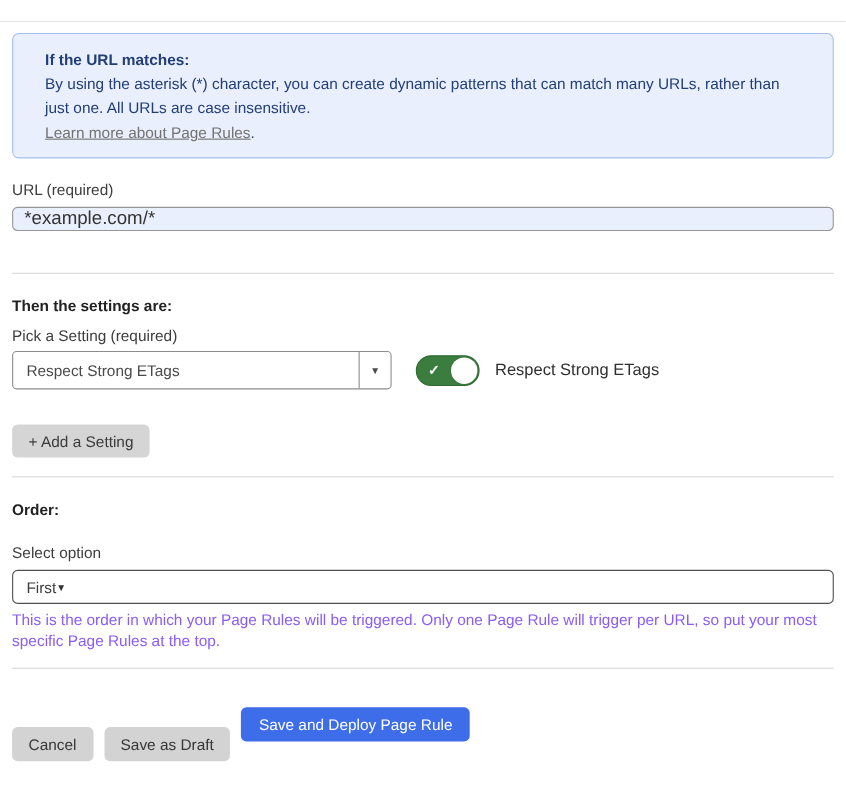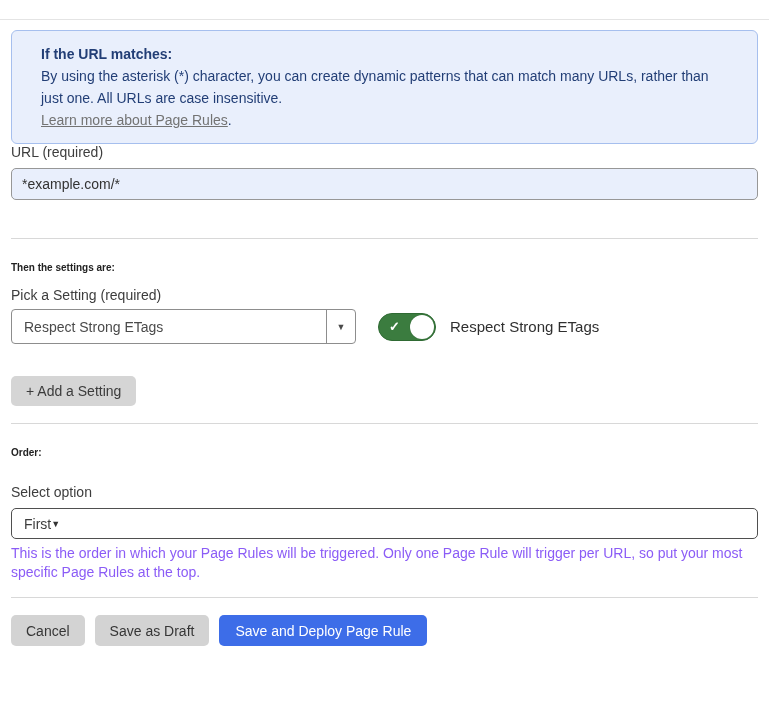--- a/index.html
+++ b/index.html
@@ -29,42 +29,43 @@
     padding: 12px 29px;
     font-size: 14px; line-height: 22px;
     color: #223e76;
   }
   .info-heading { font-weight: bold; }
   .info-link-line a {
     color: #737373; text-decoration: underline; cursor: pointer;
   }
 
   .field-label {
+    margin-top: 20px;
     font-size: 14px; line-height: 17px; color: #3d3d3d;
   }
   .url-input {
     display: block;
     margin-top: 7px;
-    width: 100%; height: 32px;
+    width: 100%; height: 22px;
     background: #e9effc;
     border: 1px solid #979797;
     border-radius: 5px;
     padding: 0 10px;
     font-family: "Liberation Sans", sans-serif;
-    font-size: 14px; color: #333333;
+    font-size: 17px; color: #333333;
   }
 
   .divider { border-top: 1px solid #d8d8d8; }
   .div-after-url { margin-top: 38px; }
   .div-after-settings { margin-top: 17px; }
   .div-after-order { margin-top: 15px; }
 
   .section-heading {
     margin-top: 20px;
-    font-size: 10px; line-height: 18px; font-weight: bold; color: #222222;
+    font-size: 14px; line-height: 18px; font-weight: bold; color: #222222;
   }
   .pick-label { margin-top: 10px; }
 
   .setting-row {
     margin-top: 5px;
     display: flex; align-items: center;
   }
   .select-box {
     width: 345px; height: 35px;
     background: #ffffff;
@@ -147,21 +148,21 @@
     display: flex; align-items: center; gap: 10px;
   }
   .btn {
     height: 31px;
     border: none; border-radius: 5px;
     font-family: "Liberation Sans", sans-serif;
     font-size: 14px;
     cursor: pointer;
     display: inline-flex; align-items: center; justify-content: center;
   }
-  .btn-gray { background: #d3d3d3; color: #363636; padding: 0 15px; }
+  .btn-gray { background: #d3d3d3; color: #363636; padding: 0 15px; margin-top: 36px; }
   .btn-blue { background: #3d6de8; color: #ffffff; padding: 0 16px; }
 </style>
 </head>
 <body>
 
 <div class="container">
 
   <div class="title-divider"></div>
 
   <div class="info-box">

